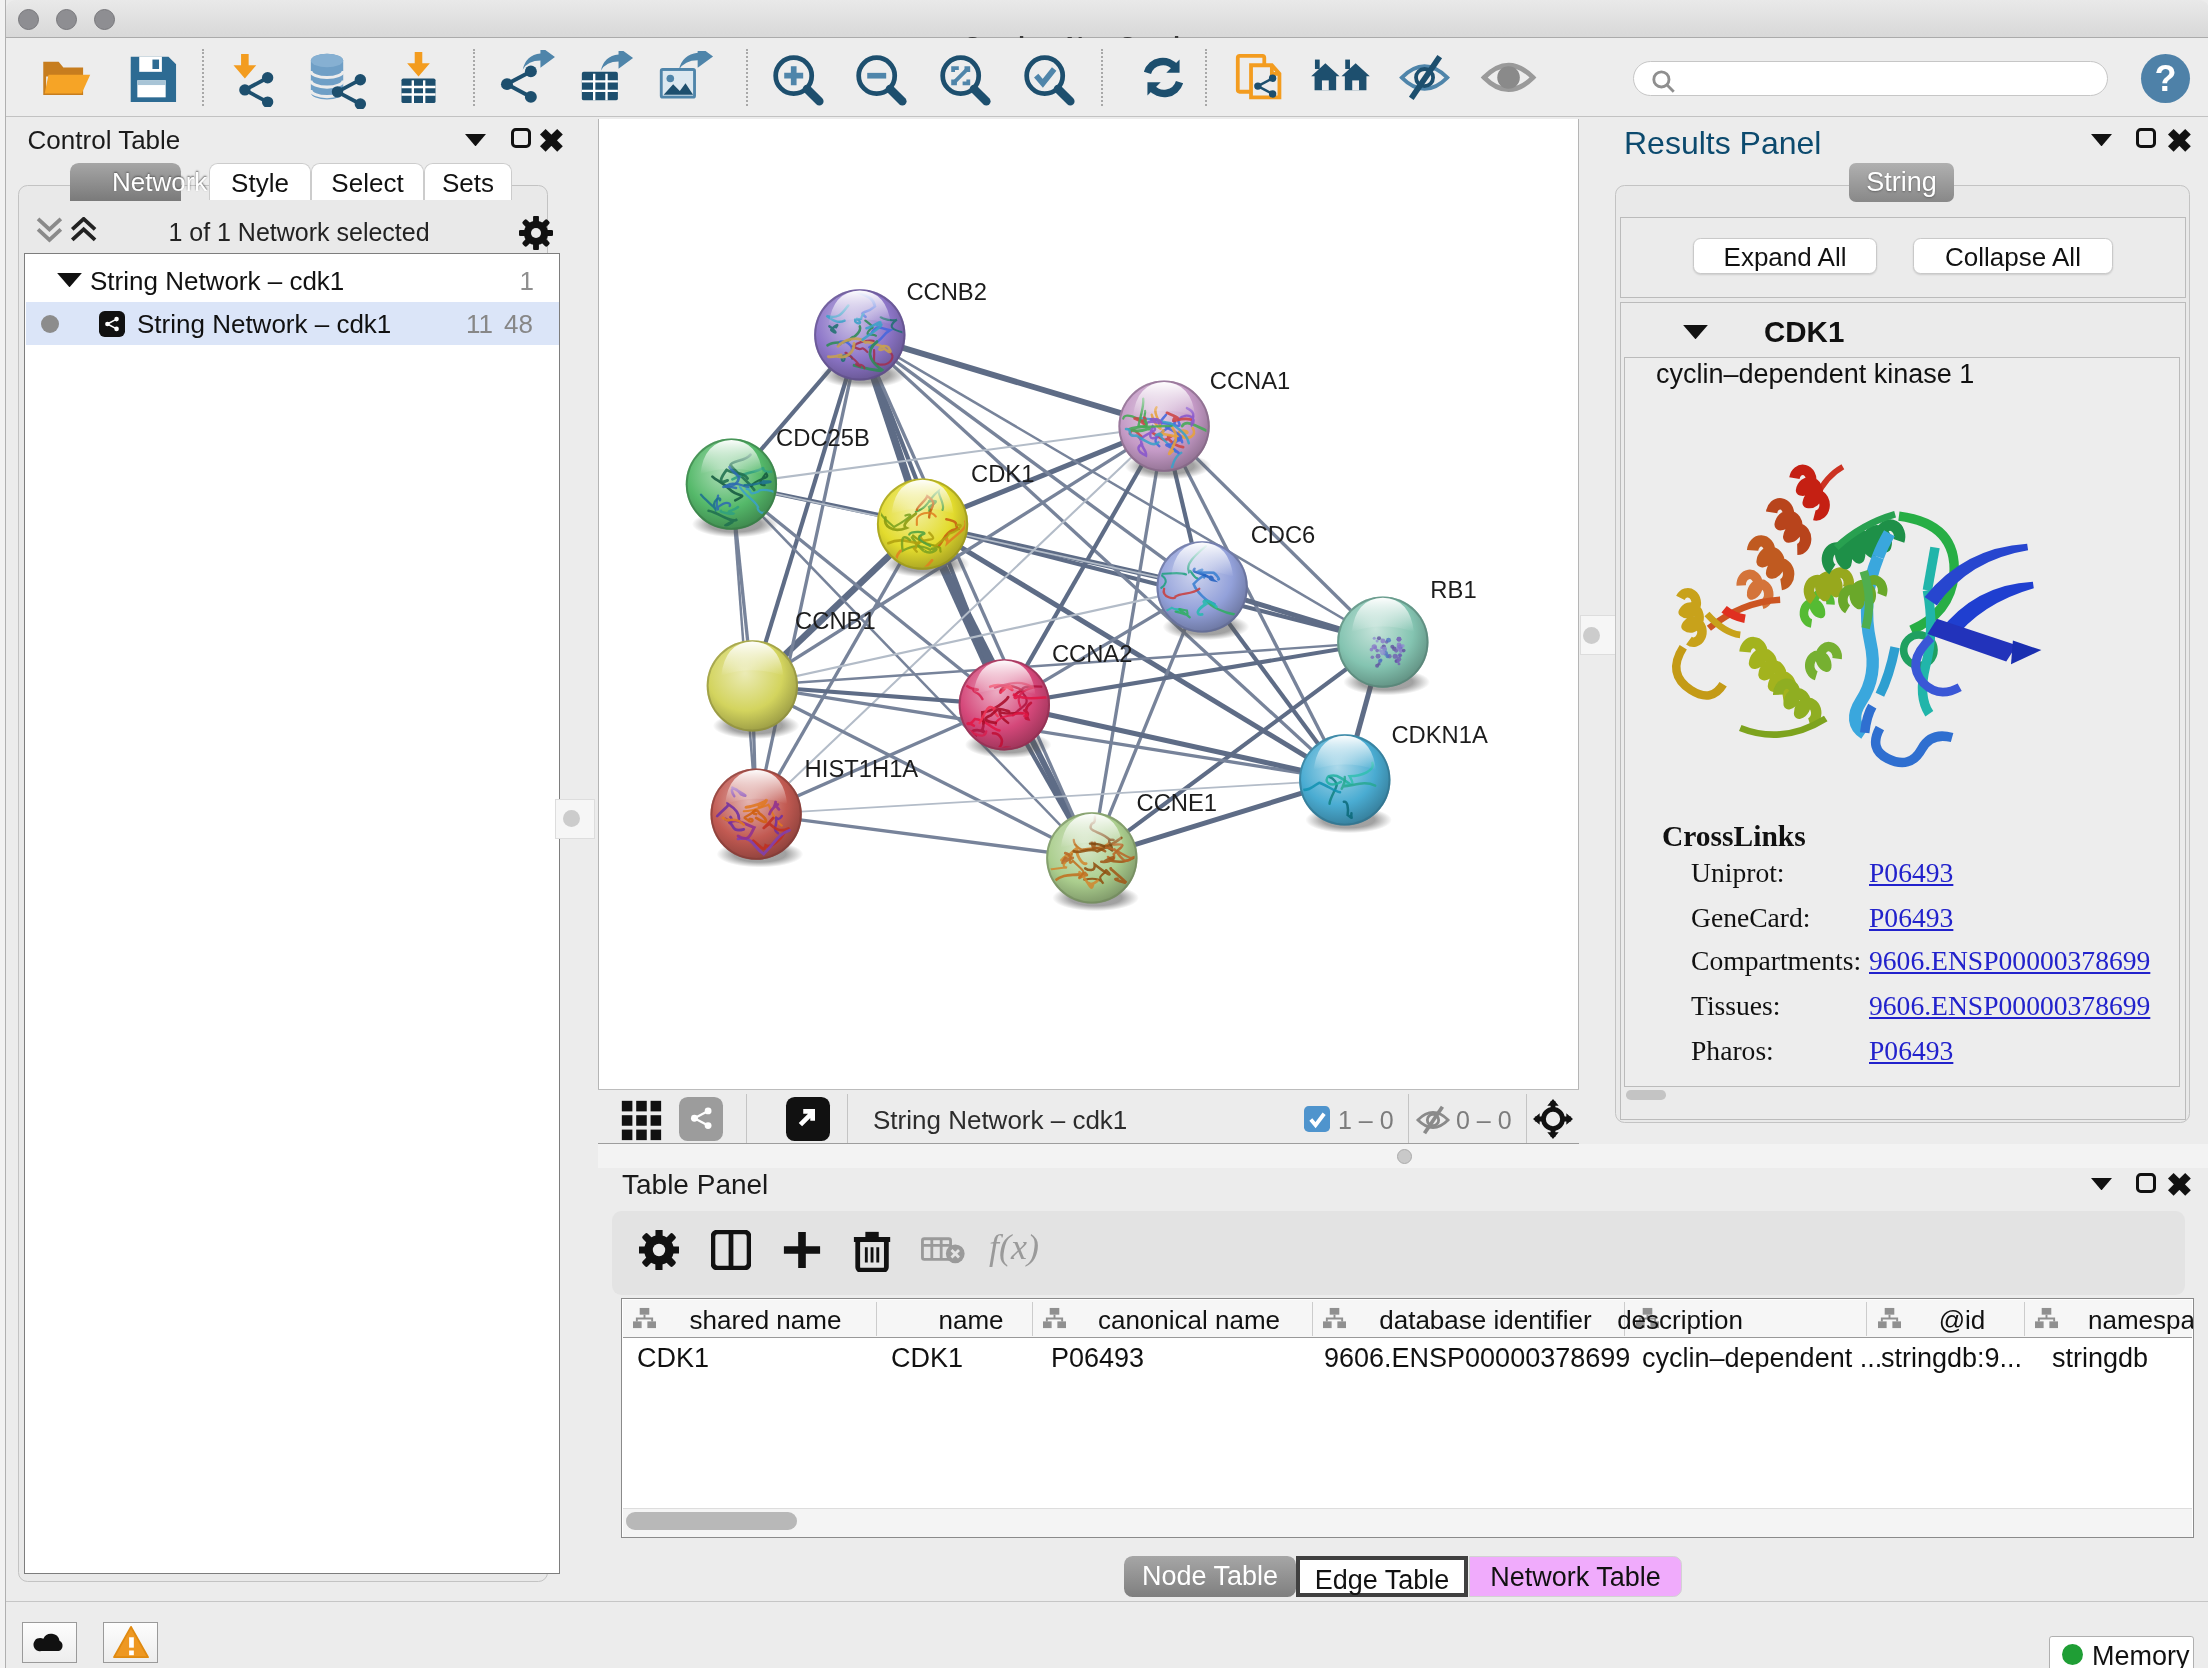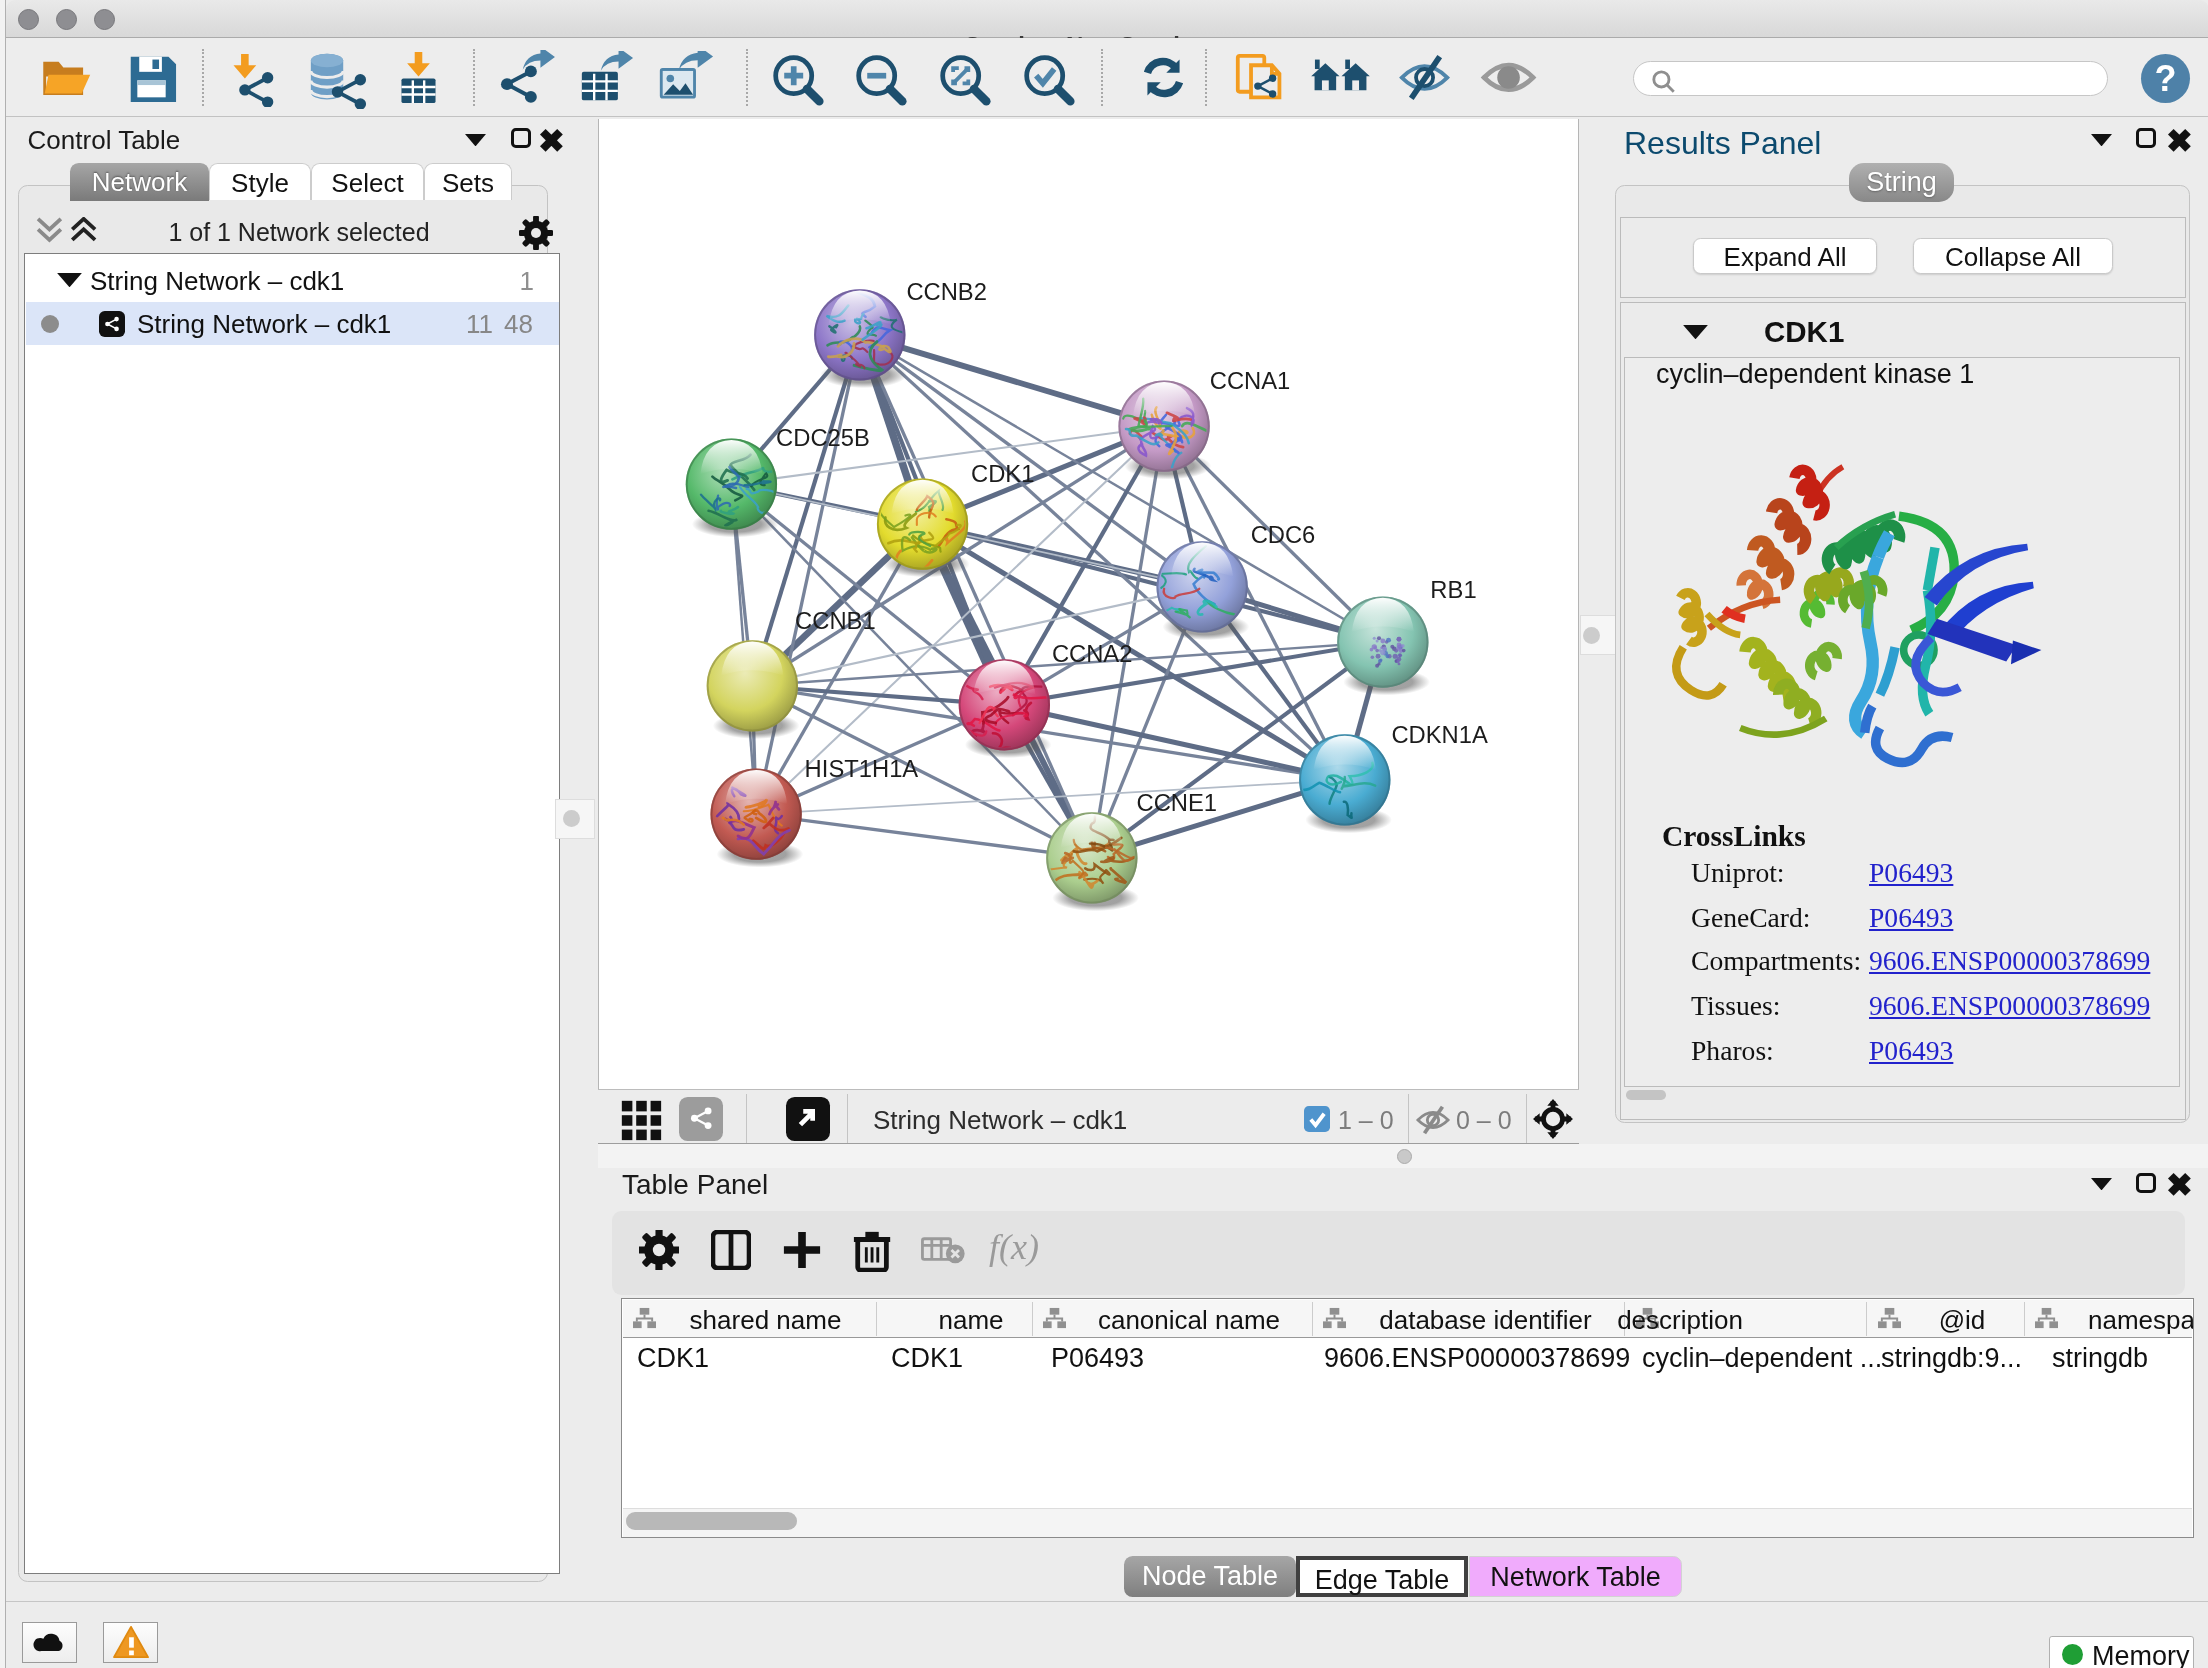--- a/index.html
+++ b/index.html
@@ -158,21 +158,21 @@
     <line x1="18" y1="18" x2="25" y2="25" stroke="#8f8f8f" stroke-width="3"></line>
   </svg>
 <div style="position:absolute;left:2141px;top:54px;width:49px;height:49px;border-radius:50%;background:#4e81a8;color:#ffffff;font-size:36px;font-weight:bold;text-align:center;line-height:49px;">?</div>
 <div style="position:absolute;left:27.6px;top:125px;font-size:26px;color:#1a1a1a;">Control Table</div>
 <svg style="position:absolute;left:465px;top:134px;" width="21" height="12.4" viewBox="0 0 22 13">
     <path d="M0 0 h22 l-11.0 13 z" fill="#111111"></path>
   </svg>
 <div style="position:absolute;left:511px;top:128px;width:20px;height:20px;border:3.3px solid #111111;border-radius:4.8px;"></div>
 <div style="position:absolute;left:538px;top:122px;font-size:32px;font-weight:bold;color:#111111;font-family:'Liberation Sans',sans-serif;">✖</div>
 <div style="position:absolute;left:18px;top:185px;width:530px;height:1397px;background:#e9e9e9;border:1.9px solid #c3c3c3;border-radius:9.5px;"></div>
-<div style="position:absolute;left:70px;top:163px;width:139px;height:38px;background:linear-gradient(#a6a6a6,#7a7a7a);border-radius:8.6px 8.6px 0 0;color:#ffffff;font-size:26px;text-align:center;line-height:38px;text-shadow:0 -1px 1.9px #555;">Network</div>
+<div style="position:absolute;left:70px;top:163px;width:111px;height:38px;background:linear-gradient(#a6a6a6,#7a7a7a);border-radius:8.6px 8.6px 0 0;color:#ffffff;font-size:26px;line-height:38px;text-shadow:0 -1px 1.9px #555;padding-left:42px;">Network</div>
 <div style="position:absolute;left:209px;top:163px;width:102px;height:37px;background:#ffffff;border:1px solid #cccccc;border-bottom:none;border-radius:8.6px 8.6px 0 0;color:#111;font-size:26px;text-align:center;line-height:38px;">Style</div>
 <div style="position:absolute;left:311px;top:163px;width:113px;height:37px;background:#ffffff;border:1px solid #cccccc;border-bottom:none;border-radius:8.6px 8.6px 0 0;color:#111;font-size:26px;text-align:center;line-height:38px;">Select</div>
 <div style="position:absolute;left:424px;top:163px;width:88px;height:37px;background:#ffffff;border:1px solid #cccccc;border-bottom:none;border-radius:8.6px 8.6px 0 0;color:#111;font-size:26px;text-align:center;line-height:38px;">Sets</div>
 <svg style="position:absolute;left:36px;top:217px;" width="63" height="28.5" viewBox="0 0 66 30">
     <path d="M2 2 l12 11 12-11 M2 13 l12 11 12-11" stroke="#8a8a8a" stroke-width="4" fill="none"></path>
     <path d="M38 13 l12-11 12 11 M38 24 l12-11 12 11" stroke="#222222" stroke-width="4" fill="none"></path>
   </svg>
 <div style="position:absolute;left:128px;top:218px;width:342px;text-align:center;font-size:25px;color:#222;">1 of 1 Network selected</div>
 <svg style="position:absolute;left:519px;top:216px;" width="34" height="34" viewBox="0 0 36 36">
     <circle cx="18" cy="18" r="12.9" fill="#111111"></circle>
@@ -719,21 +719,21 @@
 <text x="846" y="817" font-family="Liberation Sans, sans-serif" font-size="25" fill="#1c1c1c">HIST1H1A</text>
 <text x="1195" y="853" font-family="Liberation Sans, sans-serif" font-size="25" fill="#1c1c1c">CCNE1</text>
 </svg>
 <div style="position:absolute;left:1624px;top:125px;font-size:32px;color:#0c4a6e;">Results Panel</div>
 <svg style="position:absolute;left:2091px;top:134px;" width="21" height="12.4" viewBox="0 0 22 13">
     <path d="M0 0 h22 l-11.0 13 z" fill="#111111"></path>
   </svg>
 <div style="position:absolute;left:2136px;top:128px;width:20px;height:20px;border:3.3px solid #111111;border-radius:4.8px;"></div>
 <div style="position:absolute;left:2166px;top:122px;font-size:32px;font-weight:bold;color:#111111;font-family:'Liberation Sans',sans-serif;">✖</div>
 <div style="position:absolute;left:1615px;top:185px;width:575px;height:938px;background:#e9e9e9;border:1.9px solid #c3c3c3;border-radius:9.5px;"></div>
-<div style="position:absolute;left:1849px;top:163px;width:105px;height:39px;background:linear-gradient(#b0b0b0,#888888);border-radius:15px;color:#ffffff;font-size:27px;text-align:center;line-height:39px;text-shadow:0 1px 1.9px #666;">String</div>
+<div style="position:absolute;left:1849px;top:163px;width:105px;height:39px;background:linear-gradient(#b0b0b0,#888888);border-radius:7px;color:#ffffff;font-size:27px;text-align:center;line-height:39px;text-shadow:0 1px 1.9px #666;">String</div>
 <div style="position:absolute;left:1620px;top:217px;width:566px;height:81px;background:#ebebeb;border:1px solid #bbbbbb;"></div>
 <div style="position:absolute;left:1693px;top:238px;width:184px;height:36px;background:#ffffff;border:1px solid #c9c9c9;border-radius:7.6px;box-shadow:0 1px 1.9px #00000022;font-size:26px;text-align:center;line-height:36px;color:#111;">Expand All</div>
 <div style="position:absolute;left:1913px;top:238px;width:200px;height:36px;background:#ffffff;border:1px solid #c9c9c9;border-radius:7.6px;box-shadow:0 1px 1.9px #00000022;font-size:26px;text-align:center;line-height:36px;color:#111;">Collapse All</div>
 <div style="position:absolute;left:1620px;top:302px;width:566px;height:818px;background:#ebebeb;border:1px solid #bbbbbb;"></div>
 <svg style="position:absolute;left:1683px;top:325px;" width="25" height="14.3" viewBox="0 0 26 15">
     <path d="M0 0 h26 l-13.0 15 z" fill="#111111"></path>
   </svg>
 <div style="position:absolute;left:1764px;top:315px;font-size:29.5px;font-weight:bold;color:#111;">CDK1</div>
 <div style="position:absolute;left:1624px;top:357px;width:556px;height:730px;background:#ededed;border:1px solid #bbbbbb;"></div>
 <div style="position:absolute;left:1656px;top:359px;font-size:27px;color:#111;">cyclin–dependent kinase 1</div>

